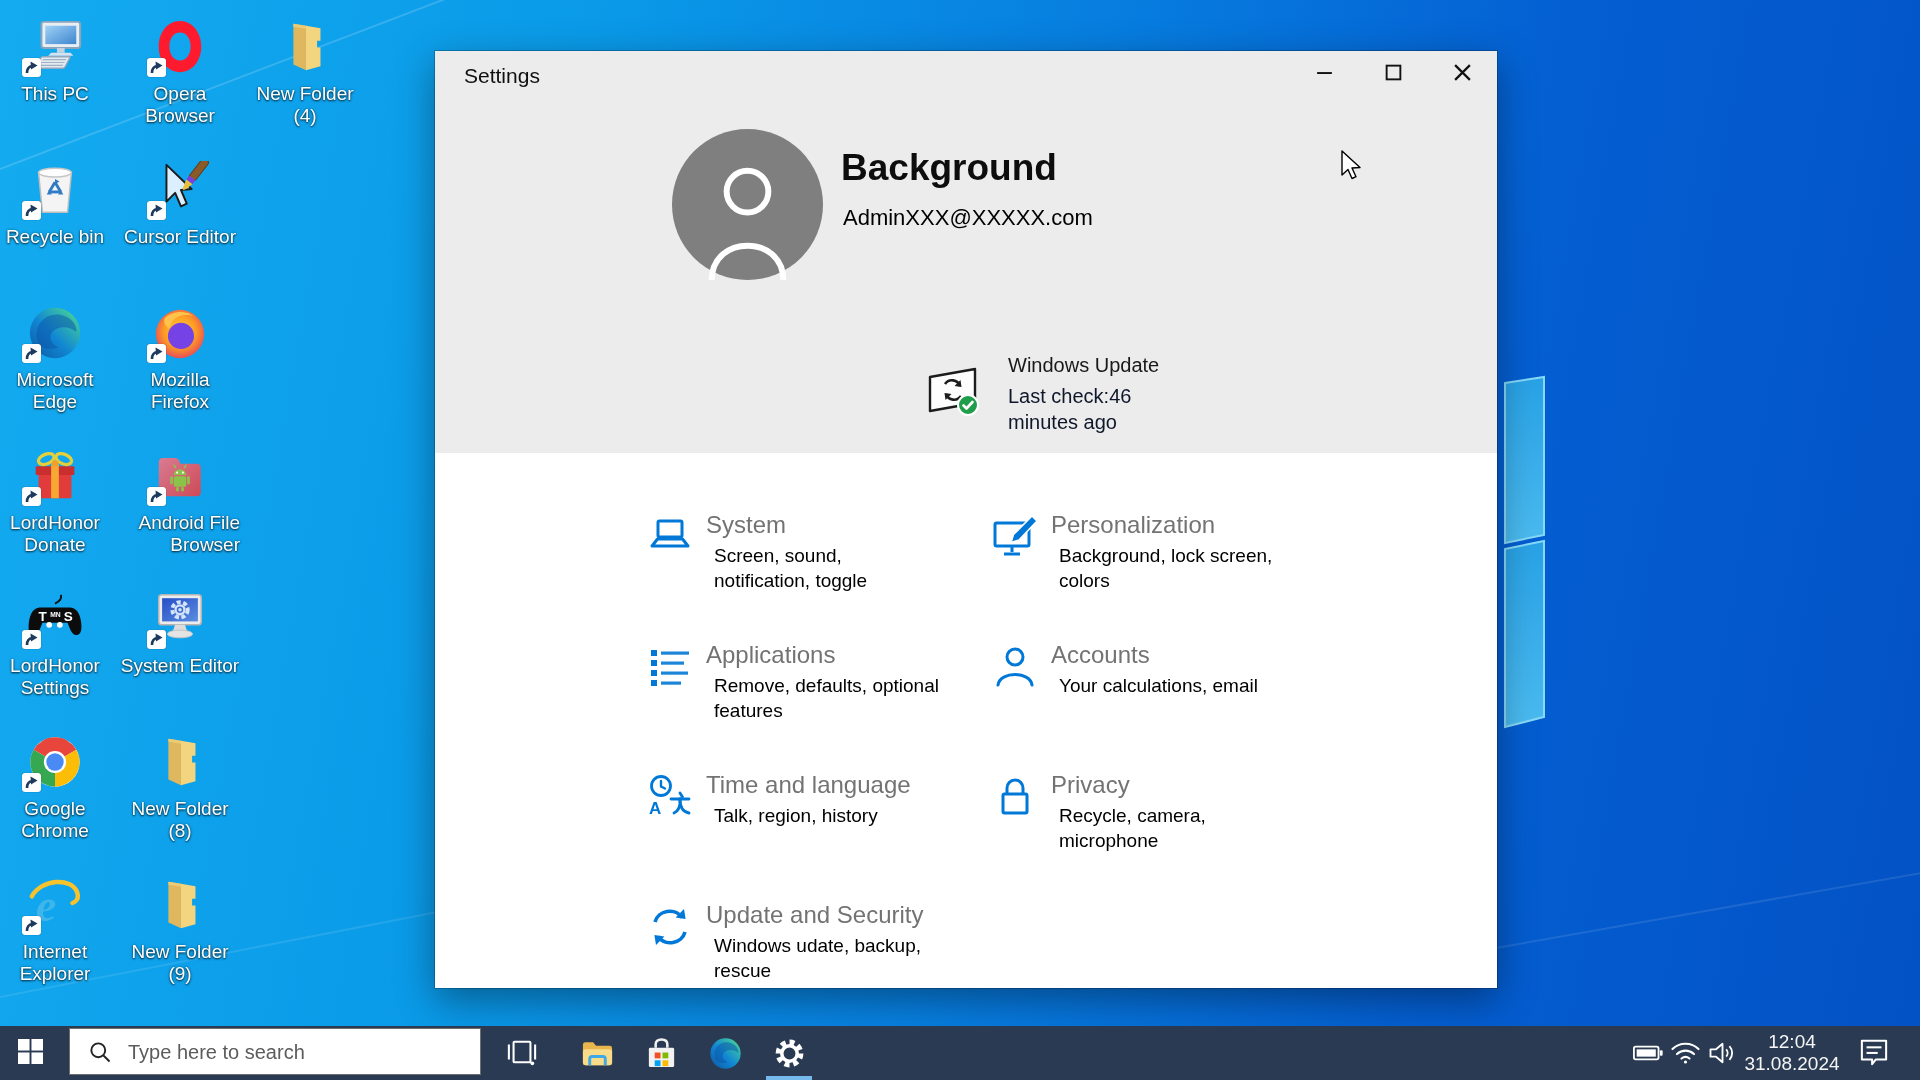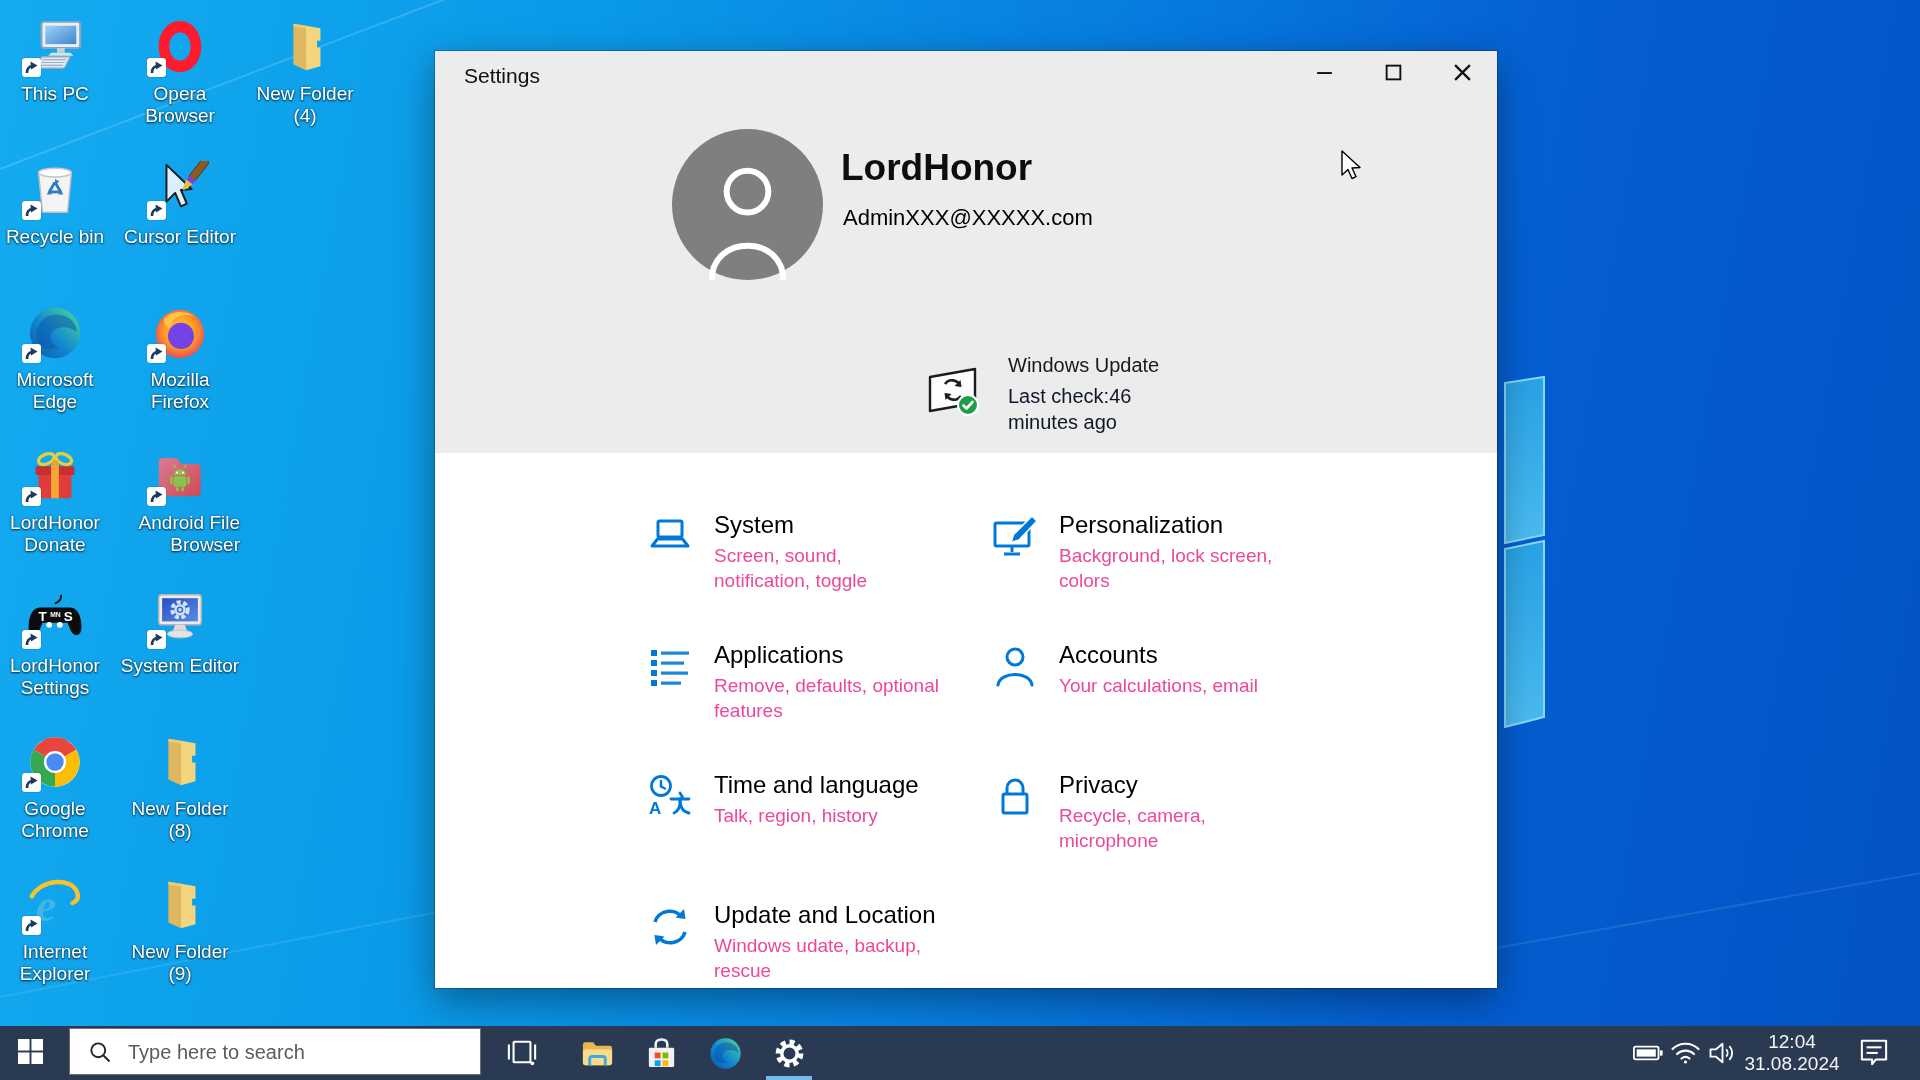--- a/index.html
+++ b/index.html
@@ -36,22 +36,22 @@
   .profile-name{position:absolute;left:406px;top:96px;font-size:37px;font-weight:bold;color:#0d0d0d;}
   .profile-email{position:absolute;left:408px;top:154px;font-size:22px;color:#000000;}
   .update-block{position:absolute;left:488px;top:298px;width:260px;height:96px;}
   .update-icon{position:absolute;left:2px;top:16px;width:56px;height:52px;}
   .update-icon svg{width:100%;height:100%;display:block;}
   .update-title{position:absolute;left:85px;top:5px;font-size:20px;color:#191919;white-space:nowrap;}
   .update-status{position:absolute;left:85px;top:34px;width:158px;font-size:20px;line-height:1.32;color:#0f172a;}
   .category{position:absolute;width:335px;height:118px;}
   .cat-icon{position:absolute;left:0;top:3px;width:46px;height:46px;}
   .cat-icon svg{width:100%;height:100%;display:block;}
-  .cat-title{position:absolute;left:67px;top:0;font-size:24px;color:#000000;white-space:nowrap;}
-  .cat-sub{position:absolute;left:67px;top:33px;width:225px;font-size:19px;line-height:1.3;color:#ec4899;}
+  .cat-title{position:absolute;left:59px;top:0;font-size:24px;color:#737373;white-space:nowrap;}
+  .cat-sub{position:absolute;left:67px;top:33px;width:225px;font-size:19px;line-height:1.3;color:#000000;}
 
   
   #taskbar{position:absolute;left:0;top:1026px;width:1920px;height:54px;background:#293a52;}
   .tb-btn{position:absolute;top:0;height:54px;display:flex;align-items:center;justify-content:center;background:transparent;border:none;}
   #start-button{left:0;width:60px;}
   #start-button svg{width:25px;height:25px;}
   #search-box{position:absolute;left:69px;top:2px;width:412px;height:47px;background:#fff;border:1px solid #6e6e6e;box-sizing:border-box;}
   #search-box .mag{position:absolute;left:17px;top:10px;width:26px;height:26px;}
   #search-box .mag svg{width:100%;height:100%;display:block;}
   #search-input{position:absolute;left:56px;top:0;width:340px;height:45px;border:none;outline:none;
@@ -435,21 +435,21 @@
         </button>
       </div>
 
     <div class="avatar">
         <svg viewBox="0 0 152 152">
           <circle cx="76" cy="76" r="76" fill="#7f7f7f"></circle>
           <circle cx="76" cy="63" r="21" fill="none" stroke="#fff" stroke-width="6"></circle>
           <path d="M40,152 C40,106 112,106 112,152" fill="none" stroke="#fff" stroke-width="6"></path>
         </svg>
       </div>
-    <div class="profile-name">LordHonor</div>
+    <div class="profile-name">Background</div>
     <div class="profile-email">AdminXXX@XXXXX.com</div>
 
     <div class="update-block">
       <div class="update-icon">
           <svg viewBox="0 0 56 52">
             <path d="M5,12 L50,4 L50,38 L5,46 Z" fill="#fdfdfd" stroke="#1c1c1c" stroke-width="2.4" stroke-linejoin="round"></path>
             <g stroke="#1c1c1c" stroke-width="2.6" fill="none">
               <path d="M20,19 a8.5,8.5 0 0 1 15,2"></path>
               <path d="M36,31 a8.5,8.5 0 0 1 -15,-2"></path>
             </g>
@@ -549,21 +549,21 @@
           <div class="cat-icon">
             <svg viewBox="0 0 46 46">
               <g fill="none" stroke="#0078d7" stroke-width="3.6">
                 <path d="M8,18 A15,14 0 0 1 35,13.5"></path>
                 <path d="M38,28 A15,14 0 0 1 11,32.5"></path>
               </g>
               <path d="M37,5 l1.6,10 -10,-1.6 Z" fill="#0078d7"></path>
               <path d="M9,41 l-1.6,-10 10,1.6 Z" fill="#0078d7"></path>
             </svg>
           </div>
-          <div class="cat-title">Update and Location</div>
+          <div class="cat-title">Update and Security</div>
           <div class="cat-sub">Windows udate, backup, rescue</div>
         </div>
       </div>
   </div>
 
   <div id="taskbar">
     <button class="tb-btn" id="start-button">
       <span><svg viewBox="0 0 26 26" fill="#fff">
             <rect x="0" y="0" width="12" height="12"></rect>
             <rect x="14" y="0" width="12" height="12"></rect>

